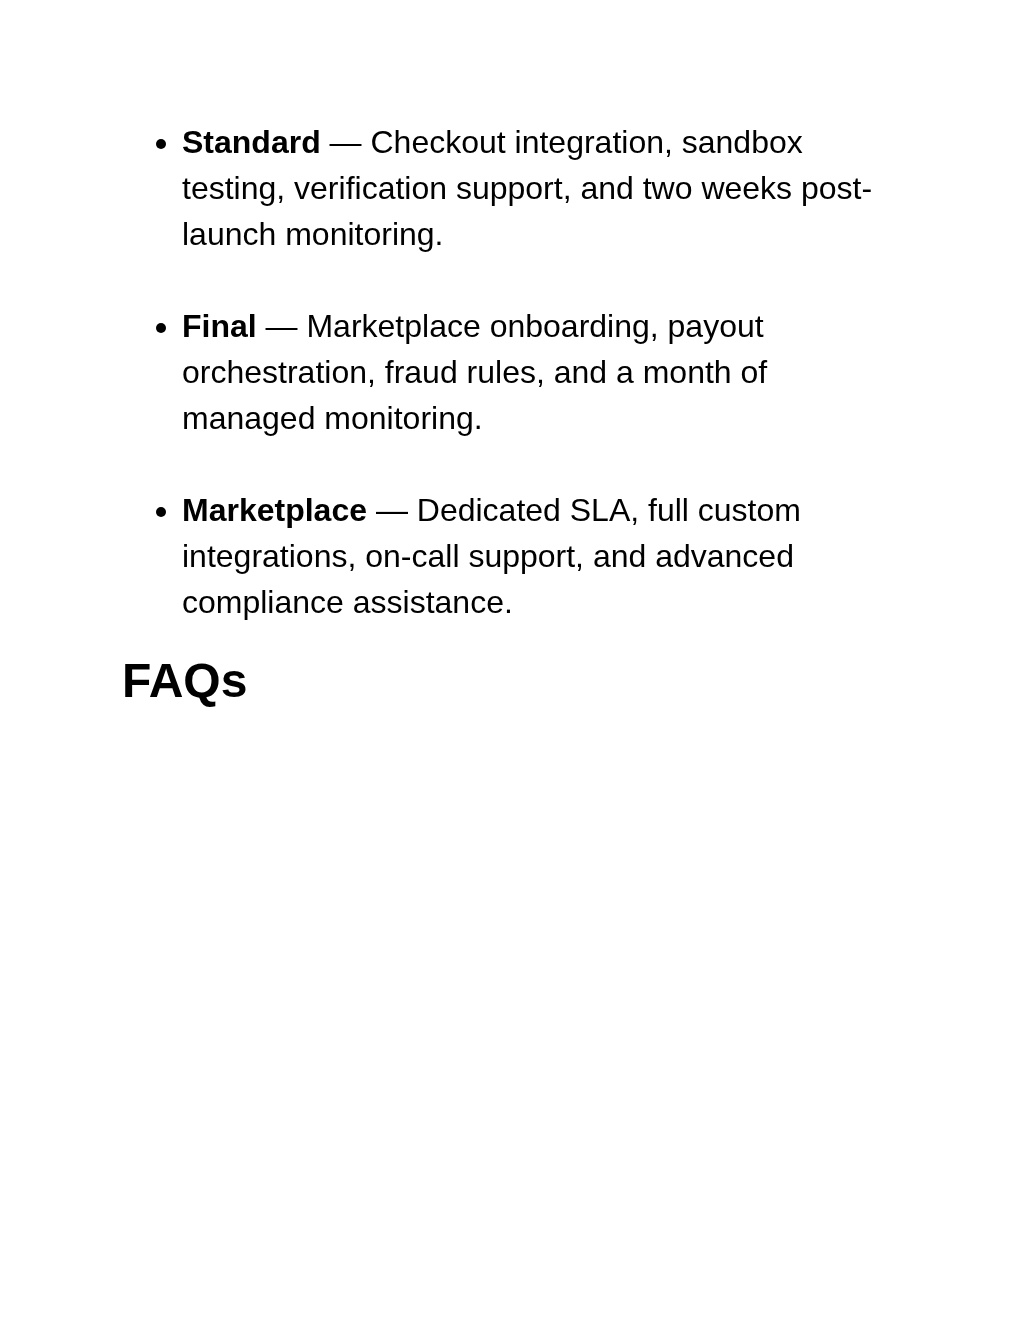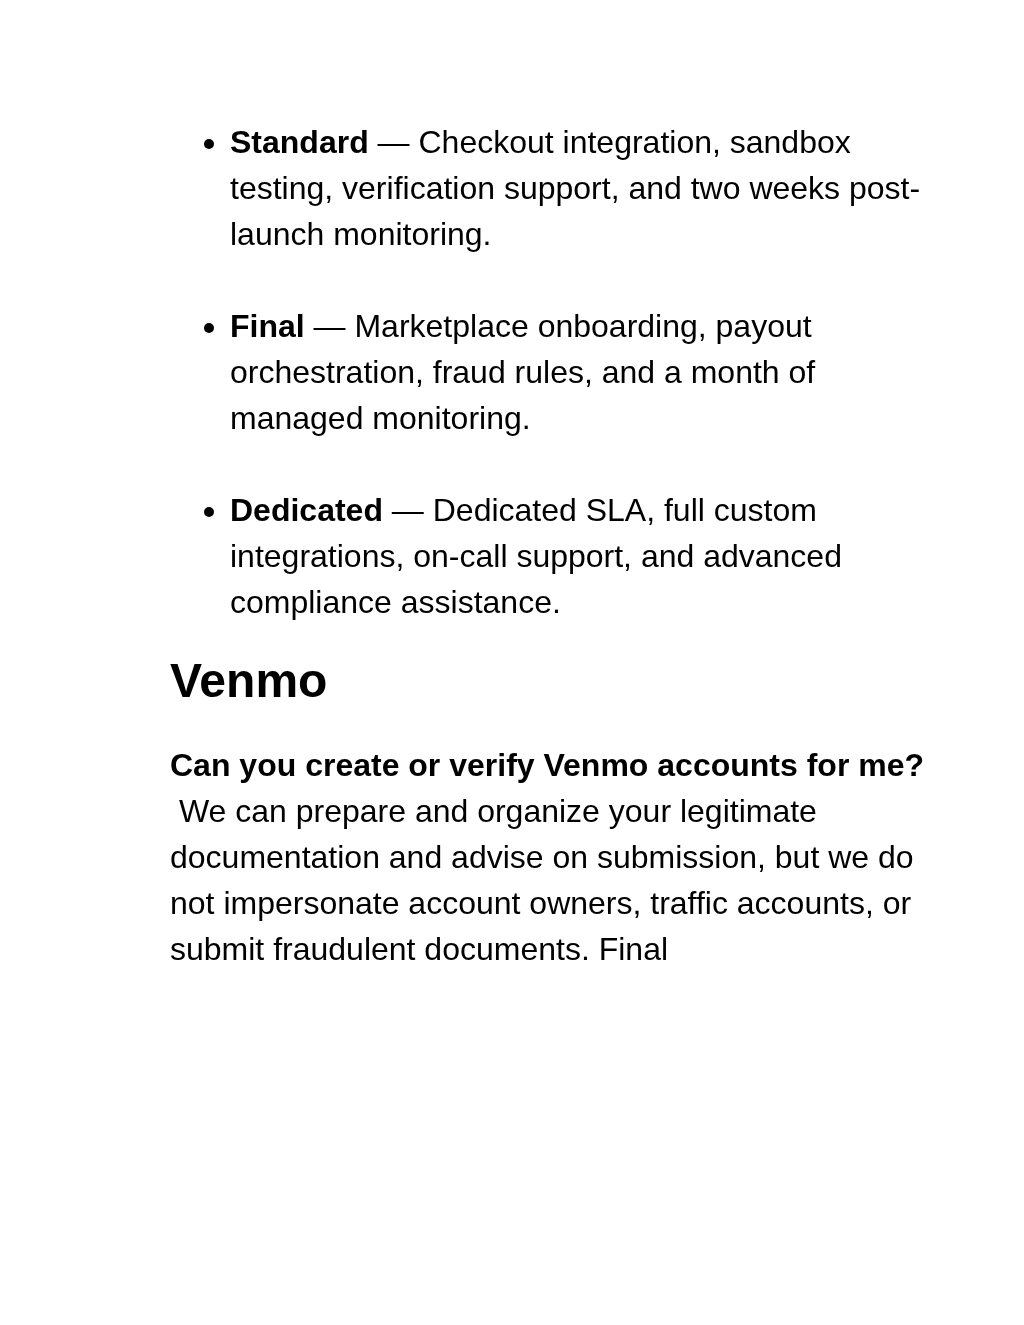--- a/index.html
+++ b/index.html
@@ -12,21 +12,20 @@
     height: 1325px;
     overflow: hidden;
     font-family: "Liberation Sans", "DejaVu Sans", sans-serif;
     color: #000000;
   }
   .page {
     width: 1024px;
     height: 1240px;
     background: #ffffff;
     box-sizing: border-box;
-    padding-left: 48px;
   }
   .content {
     box-sizing: content-box;
     padding: 119px 122px 0 122px;
     width: 780px;
     font-size: 32px;
     line-height: 46px;
   }
   ul.plan-list {
     margin: 0;
@@ -66,25 +65,21 @@
 </style>
 </head>
 <body>
 
 <div class="page">
   <div class="content">
 
     <ul class="plan-list">
       <li><span class="plan-name">Standard</span><span> — Checkout integration, sandbox testing, verification support, and two weeks post-launch monitoring.</span></li>
       <li><span class="plan-name">Final</span><span> — Marketplace onboarding, payout orchestration, fraud rules, and a month of managed monitoring.</span></li>
-      <li><span class="plan-name">Dedicated</span><span> — Dedicated SLA, full custom integrations, on-call support, and advanced compliance assistance.</span></li>
+      <li><span class="plan-name">Marketplace</span><span> — Dedicated SLA, full custom integrations, on-call support, and advanced compliance assistance.</span></li>
     </ul>
 
 
-    <h1 class="faq-heading">Venmo</h1>
+    <h1 class="faq-heading">FAQs</h1>
 
-    <div>
-      <p class="faq-question">Can you create or verify Venmo accounts for me?</p>
-      <p class="faq-answer"> We can prepare and organize your legitimate documentation and advise on submission, but we do not impersonate account owners, traffic accounts, or submit fraudulent documents. Final</p>
-    </div>
 
   </div>
 </div>
 
 </body></html>

